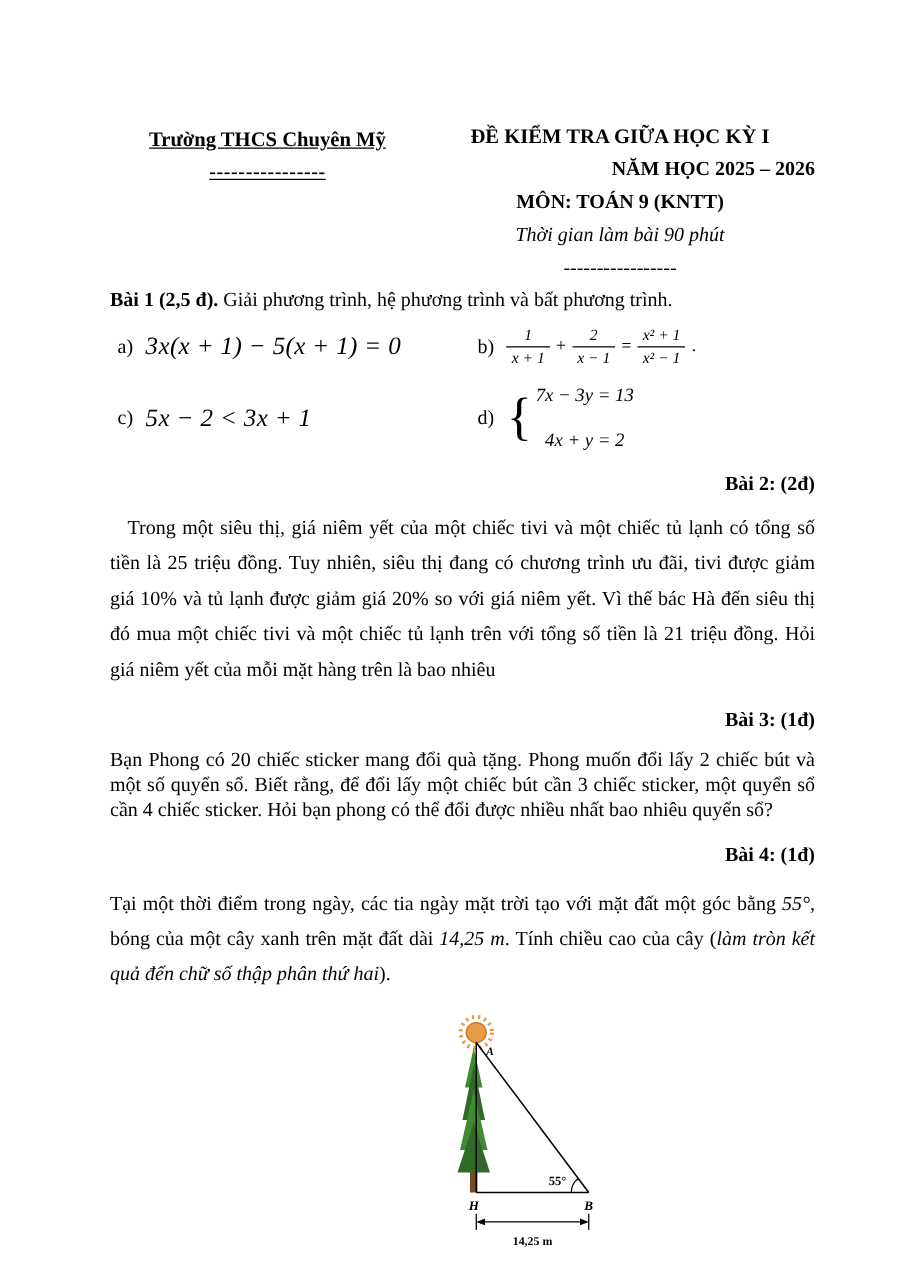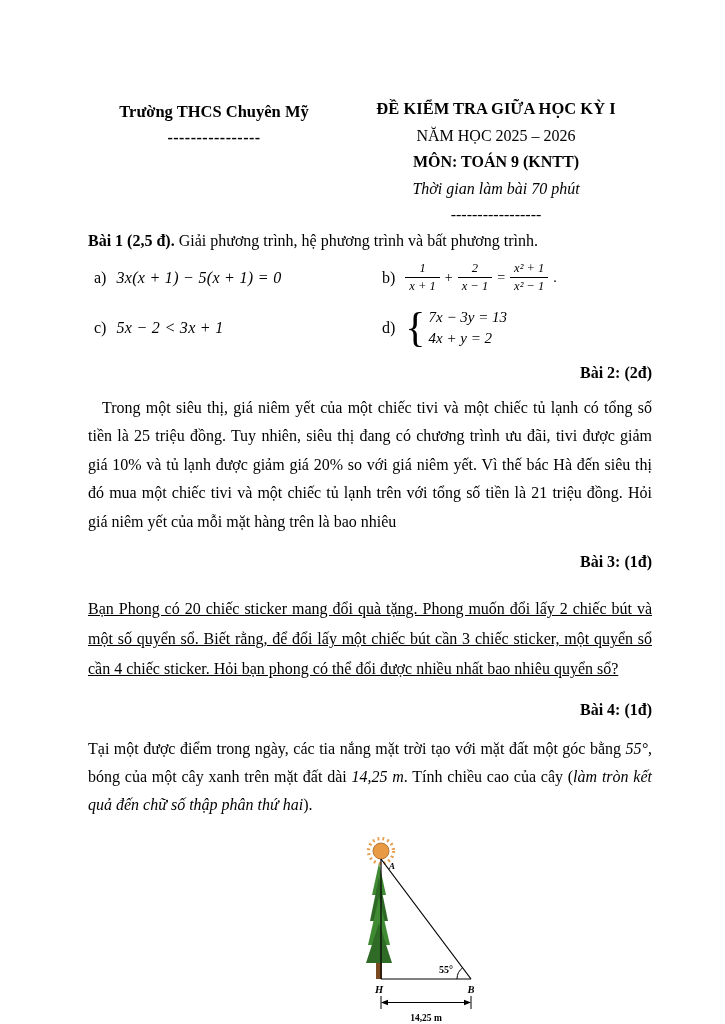--- a/index.html
+++ b/index.html
@@ -15,55 +15,55 @@
     overflow: hidden;
   }
   .content {
     position: absolute;
     left: 88px;
     top: 96px;
     width: 564px;
   }
   
   .header { display: flex; }
-  .header-left { width: 252px; text-align: center; padding-top: 3px; }
+  .header-left { width: 252px; text-align: center; padding-top: 3px; text-decoration: underline; }
   .school { font-weight: bold; font-size: 16.5px; line-height: 26px; }
   .school-dashes { font-weight: bold; line-height: 26px; letter-spacing: 0.5px; }
   .header-right { flex: 1; text-align: center; }
   .hline { line-height: 26.5px; }
   .title { font-weight: bold; font-size: 16.5px; }
-  .year { font-weight: normal; }
+  .year { font-weight: bold; text-align: right; }
   .subject { font-weight: bold; }
   .duration { font-style: italic; }
   
   .p1-head { line-height: 24px; }
   .bold { font-weight: bold; }
   .p1-grid {
     display: grid;
     grid-template-columns: 288px 1fr;
     margin-top: 8px;
     row-gap: 14px;
   }
   .part { display: flex; align-items: center; min-height: 34px; }
   .part-label { margin: 0 10px 0 6px; }
   .math { font-style: italic; }
-  .mexpr { font-size: 16px; letter-spacing: 0.3px; }
+  .mexpr { font-size: 20px; letter-spacing: 0.3px; }
   .frac-eq { display: flex; align-items: center; gap: 5px; font-style: italic; }
   .frac { display: inline-block; text-align: center; font-size: 12.5px; line-height: 1.25; }
   .frac .num { display: block; border-bottom: 1px solid #000; padding: 0 4px 1px 4px; }
   .frac .den { display: block; padding: 1px 4px 0 4px; }
   .op { font-size: 14px; font-style: normal; }
   .system { display: flex; align-items: center; }
   .brace { font-size: 42px; font-weight: 300; line-height: 0.9; margin-right: 3px; font-style: normal; }
-  .sys-lines { display: flex; flex-direction: column; gap: 4px; font-style: italic; font-size: 15px; }
+  .sys-lines { display: flex; flex-direction: column; gap: 19px; font-style: italic; font-size: 15px; text-align: center; }
   
   .sec-head { font-weight: bold; margin-top: 14px; line-height: 24px; text-align: right; }
   .para { text-align: justify; }
   .p2 { line-height: 28.5px; margin-top: 9px; text-indent: 14px; }
-  .p3 { line-height: 30px; margin-top: 20px; text-decoration: underline; }
+  .p3 { line-height: 20px; margin-top: 10px; }
   .p4 { line-height: 28px; margin-top: 13px; }
   .italic { font-style: italic; }
   
   .figure { margin-top: 14px; margin-left: 205px; width: 252px; }
   .fig-svg { display: block; }
   .fig-label { font-style: italic; font-weight: bold; }
 </style>
 </head>
 <body>
 
@@ -72,21 +72,21 @@
 
     <div class="header">
       <div class="header-left">
         <div class="school">Trường THCS Chuyên Mỹ</div>
         <div class="school-dashes">----------------</div>
       </div>
       <div class="header-right">
         <div class="hline title">ĐỀ KIỂM TRA GIỮA HỌC KỲ I</div>
         <div class="hline year">NĂM HỌC 2025 – 2026</div>
         <div class="hline subject">MÔN: TOÁN 9 (KNTT)</div>
-        <div class="hline duration">Thời gian làm bài 70 phút</div>
+        <div class="hline duration">Thời gian làm bài 90 phút</div>
         <div class="hline">-----------------</div>
       </div>
     </div>
 
     <div class="p1-head">
       <span class="bold">Bài 1 (2,5 đ).</span>
       <span>Giải phương trình, hệ phương trình và bất phương trình.</span>
     </div>
 
     <div class="p1-grid">
@@ -135,21 +135,21 @@
     </div>
 
     <div class="sec-head">Bài 2: (2đ)</div>
     <div class="para p2">Trong một siêu thị, giá niêm yết của một chiếc tivi và một chiếc tủ lạnh có tổng số tiền là 25 triệu đồng. Tuy nhiên, siêu thị đang có chương trình ưu đãi, tivi được giảm giá 10% và tủ lạnh được giảm giá 20% so với giá niêm yết. Vì thế bác Hà đến siêu thị đó mua một chiếc tivi và một chiếc tủ lạnh trên với tổng số tiền là 21 triệu đồng. Hỏi giá niêm yết của mỗi mặt hàng trên là bao nhiêu</div>
 
     <div class="sec-head">Bài 3: (1đ)</div>
     <div class="para p3">Bạn Phong có 20 chiếc sticker mang đổi quà tặng. Phong muốn đổi lấy 2 chiếc bút và một số quyển sổ. Biết rằng, để đổi lấy một chiếc bút cần 3 chiếc sticker, một quyển sổ cần 4 chiếc sticker. Hỏi bạn phong có thể đổi được nhiều nhất bao nhiêu quyển sổ?</div>
 
     <div class="sec-head">Bài 4: (1đ)</div>
     <div class="para p4">
-      <span>Tại một được điểm trong ngày, các tia nắng mặt trời tạo với mặt đất một góc bằng </span><span class="math">55°</span><span>, bóng của một cây xanh trên mặt đất dài </span><span class="math">14,25 m</span><span>. Tính chiều cao của cây (</span><span class="italic">làm tròn kết quả đến chữ số thập phân thứ hai</span><span>).</span>
+      <span>Tại một thời điểm trong ngày, các tia ngày mặt trời tạo với mặt đất một góc bằng </span><span class="math">55°</span><span>, bóng của một cây xanh trên mặt đất dài </span><span class="math">14,25 m</span><span>. Tính chiều cao của cây (</span><span class="italic">làm tròn kết quả đến chữ số thập phân thứ hai</span><span>).</span>
     </div>
 
     <div class="figure">
       <svg class="fig-svg" width="252" height="196" viewBox="0 0 252 196">
 
         <g>
           <circle cx="88" cy="18" r="8" stroke="#b8762f" stroke-width="1" fill="#e89a45"></circle>
           <circle cx="88" cy="18" r="12.5" fill="none" stroke-width="3.2" stroke-dasharray="1.8 3.2" stroke="#e89a45"></circle>
         </g>
 

